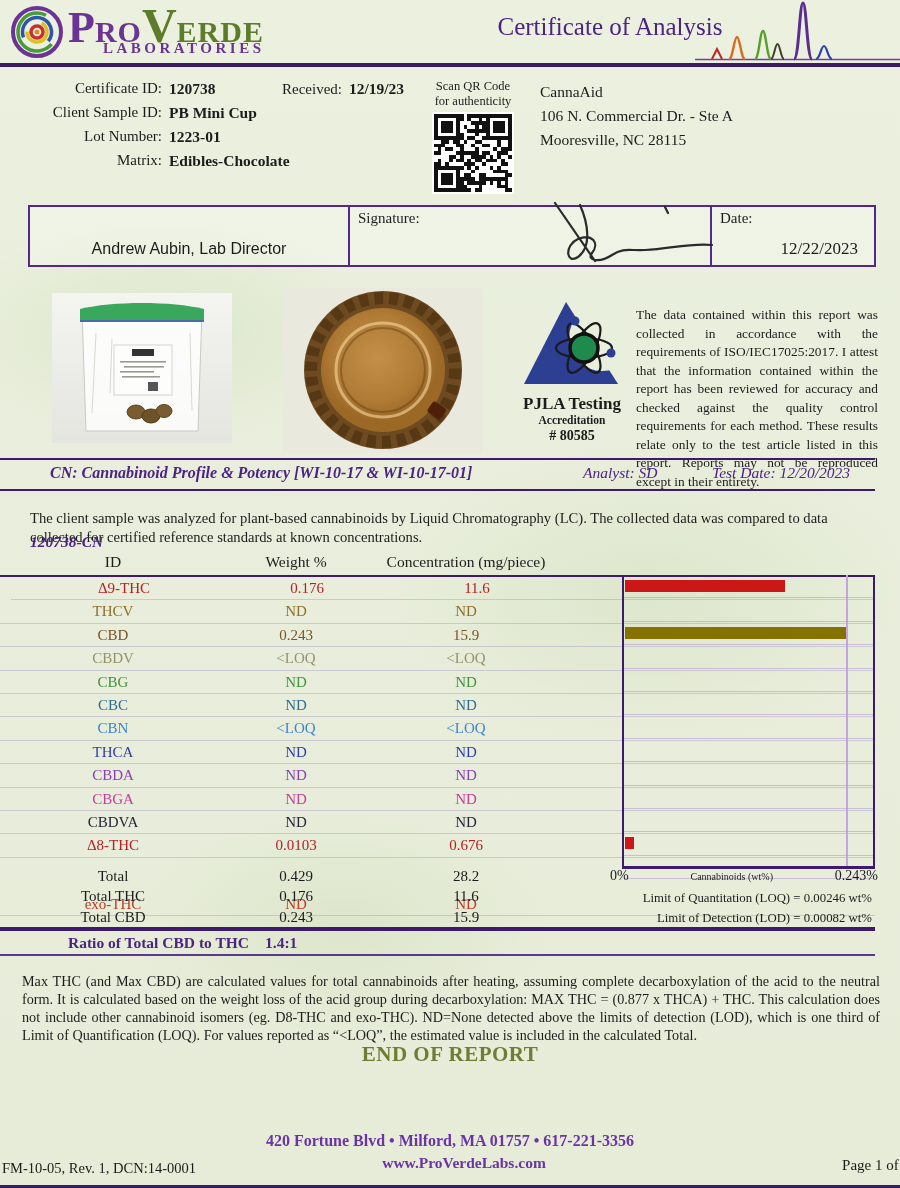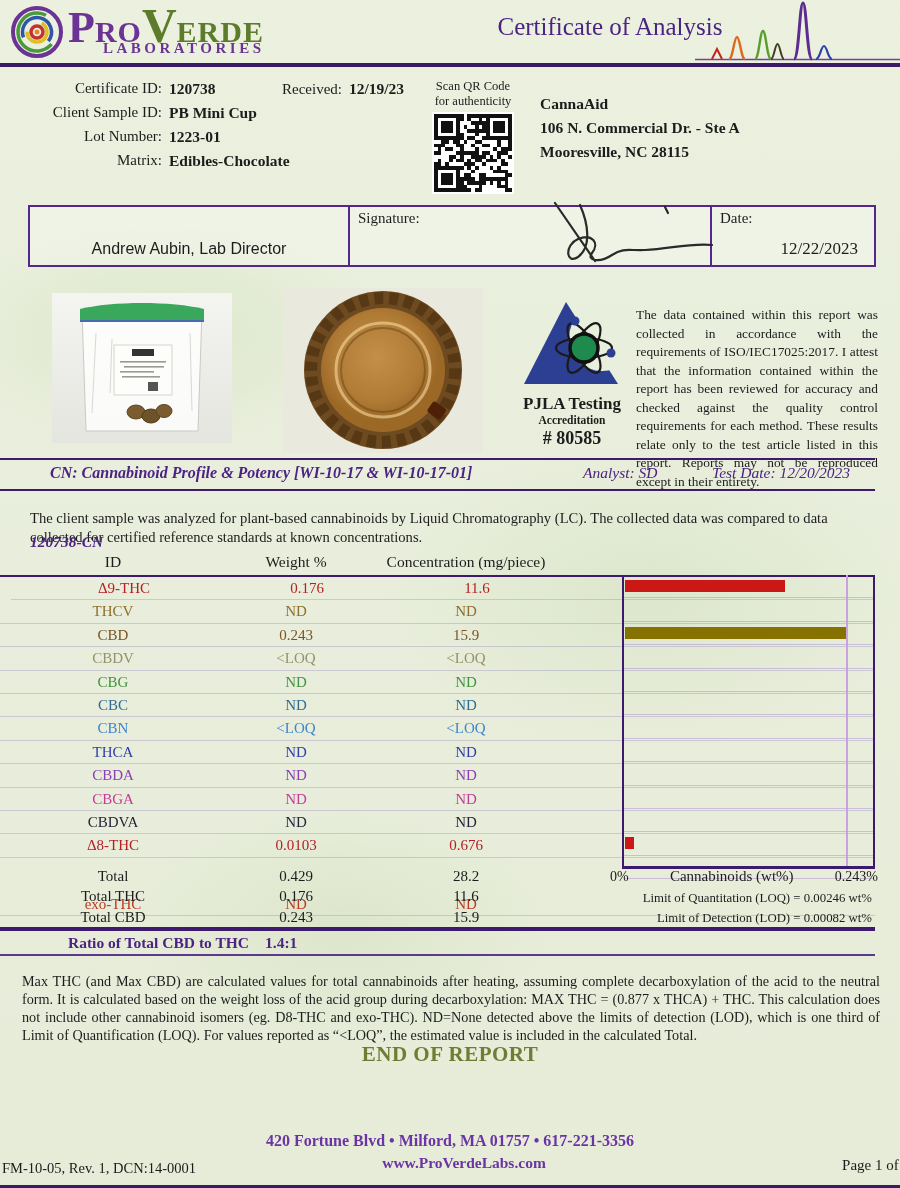--- a/index.html
+++ b/index.html
@@ -27,38 +27,38 @@
   
   .meta{position:absolute;left:30px;top:80px;width:400px;font-size:15px;}
   .meta-row{display:flex;margin-bottom:6px;}
   .meta-label{width:132px;text-align:right;flex:none;}
   .meta-value{font-weight:bold;margin-left:7px;font-size:15.5px;}
   .received{position:absolute;left:282px;top:80px;font-size:15px;white-space:nowrap;}
   .received b{font-size:15.5px;margin-left:7px;}
   .qr-block{position:absolute;left:428px;top:79px;width:90px;text-align:center;font-size:12.5px;line-height:1.2;}
   #qr{width:78px;height:78px;margin:3px auto 0;display:grid;grid-template-columns:repeat(21,1fr);background:#fff;padding:2px;}
   #qr div{background:#fff;} #qr div.on{background:#111;}
-  .client{position:absolute;left:540px;top:92px;width:330px;font-weight:bold;font-size:15.5px;line-height:24px;}
+  .client{position:absolute;left:540px;top:80px;width:330px;font-weight:normal;font-size:15.5px;line-height:24px;}
   
   .auth{position:absolute;left:28px;top:205px;width:844px;height:58px;display:flex;
     border:2px solid #55268c;background:rgba(255,255,255,0.25);}
   .auth-cell{position:relative;padding:3px 8px;font-size:15px;}
   .auth-c1{width:302px;border-right:2px solid #55268c;display:flex;flex-direction:column;}
   .auth-c2{flex:1;border-right:2px solid #55268c;}
   .auth-c3{width:146px;display:flex;flex-direction:column;}
   .auth-value{font-family:"Liberation Sans",sans-serif;font-size:16px;text-align:center;margin-top:auto;padding-bottom:4px;}
   .date-value{font-size:17px;text-align:right;margin-top:auto;padding-bottom:3px;padding-right:8px;}
   .sig-svg{position:absolute;left:110px;top:-12px;}
   
   .photo-bag{position:absolute;left:52px;top:293px;}
   .photo-cup{position:absolute;left:283px;top:288px;}
   .pjla{position:absolute;left:510px;top:296px;width:124px;text-align:center;line-height:1.15;}
   .pjla-l1{font-weight:bold;font-size:17px;margin-top:2px;}
   .pjla-l2{font-size:11.5px;font-weight:bold;}
-  .pjla-l3{font-size:18px;font-weight:bold;margin-top:1px;}
+  .pjla-l3{font-size:14px;font-weight:bold;margin-top:1px;}
   .attest{position:absolute;left:636px;top:293px;width:242px;font-size:13.4px;line-height:1.38;text-align:justify;}
   
   .section-band{position:absolute;left:0;top:458px;width:875px;height:29px;
     border-top:2.5px solid #3d1a6e;border-bottom:2.5px solid #3d1a6e;color:#4b2383;font-style:italic;}
   .sec-title{position:absolute;left:50px;top:4px;font-weight:bold;font-size:16px;}
   .sec-analyst{position:absolute;left:583px;top:4px;font-size:15.5px;}
   .sec-date{position:absolute;left:712px;top:4px;font-size:15.5px;}
   .desc{position:absolute;left:30px;top:494px;width:845px;font-size:14.6px;line-height:1.35;}
   .sample-code{position:absolute;left:30px;top:533px;color:#4b2383;font-style:italic;font-weight:bold;font-size:15.5px;}
   
@@ -68,21 +68,21 @@
   .c1{left:0;width:226px;} .c2{left:216px;width:160px;} .c3{left:356px;width:220px;}
   .t-row{position:relative;height:22.4px;border-bottom:1px solid rgba(165,155,195,0.45);font-size:15px;line-height:22px;}
   .chart{position:absolute;left:622px;top:22px;width:249px;height:291.2px;
     border-left:2px solid #3d1a6e;border-right:2px solid #3d1a6e;border-bottom:3px solid #3d1a6e;}
   .c-row{position:relative;height:22.4px;border-bottom:1px solid rgba(178,150,215,0.55);}
   .bar{position:absolute;left:1px;top:5px;height:12px;}
   .vline{position:absolute;left:222px;top:0;bottom:0;width:2px;background:#c9a2e0;}
   .totals{position:absolute;left:0;top:313px;width:622px;font-size:15px;}
   .tot-row{position:relative;height:20.3px;line-height:20.3px;}
   .axis-row{position:absolute;left:610px;top:315px;width:268px;display:flex;justify-content:space-between;align-items:baseline;}
-  .axis-end{font-size:14px;} .axis-title{font-size:15px;}
+  .axis-end{font-size:14px;} .axis-title{font-size:10px;}
   .loq{position:absolute;right:3px;top:338px;font-size:12.8px;}
   .lod{position:absolute;right:3px;top:358px;font-size:12.8px;}
   .thickline{position:absolute;left:0;top:374px;width:875px;height:3.5px;background:#3d1a6e;}
   .ratio{position:absolute;left:68px;top:381px;color:#4b2383;font-weight:bold;font-size:15.5px;}
   .ratio .rv{margin-left:16px;}
   .thinline{position:absolute;left:0;top:401px;width:875px;height:2px;background:#5a3a8e;}
   
   .note{position:absolute;left:22px;top:958px;width:858px;font-size:14.2px;line-height:1.27;text-align:justify;}
   .eor{position:absolute;left:0;top:1042px;width:900px;text-align:center;color:#6e7d33;font-weight:bold;font-size:21px;letter-spacing:0.5px;}
   .f-address{position:absolute;left:0;top:1132px;width:900px;text-align:center;color:#6b34a6;font-weight:bold;font-size:16px;}

